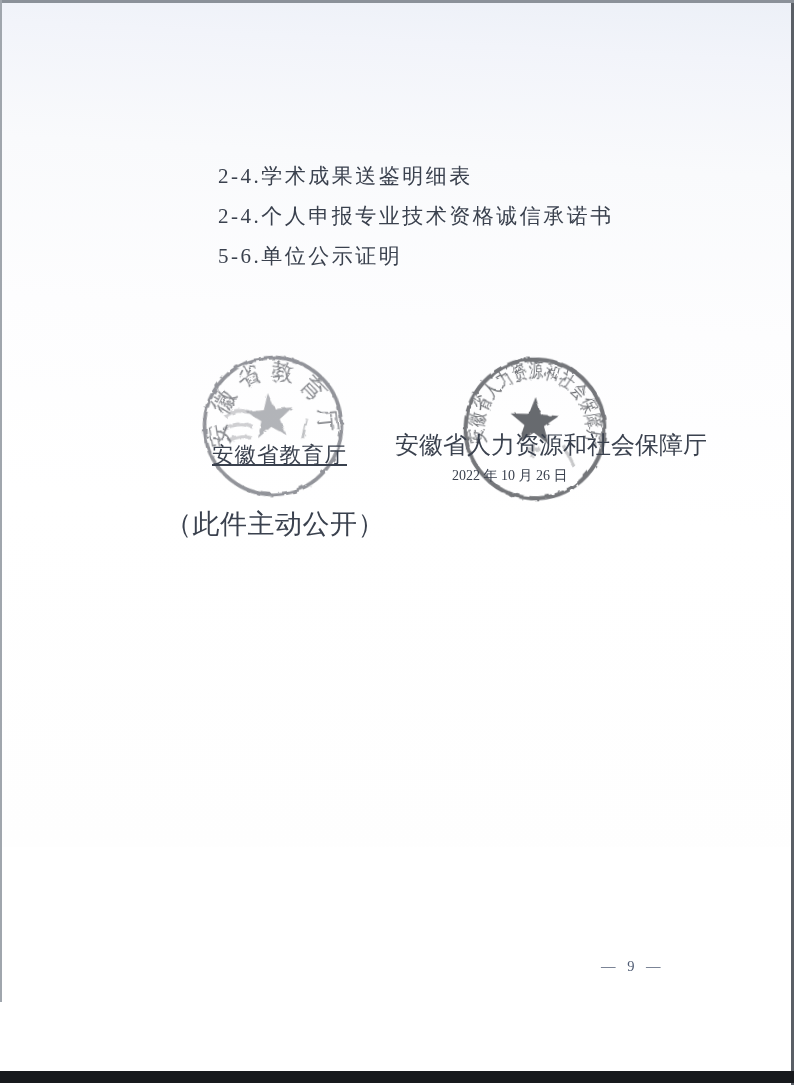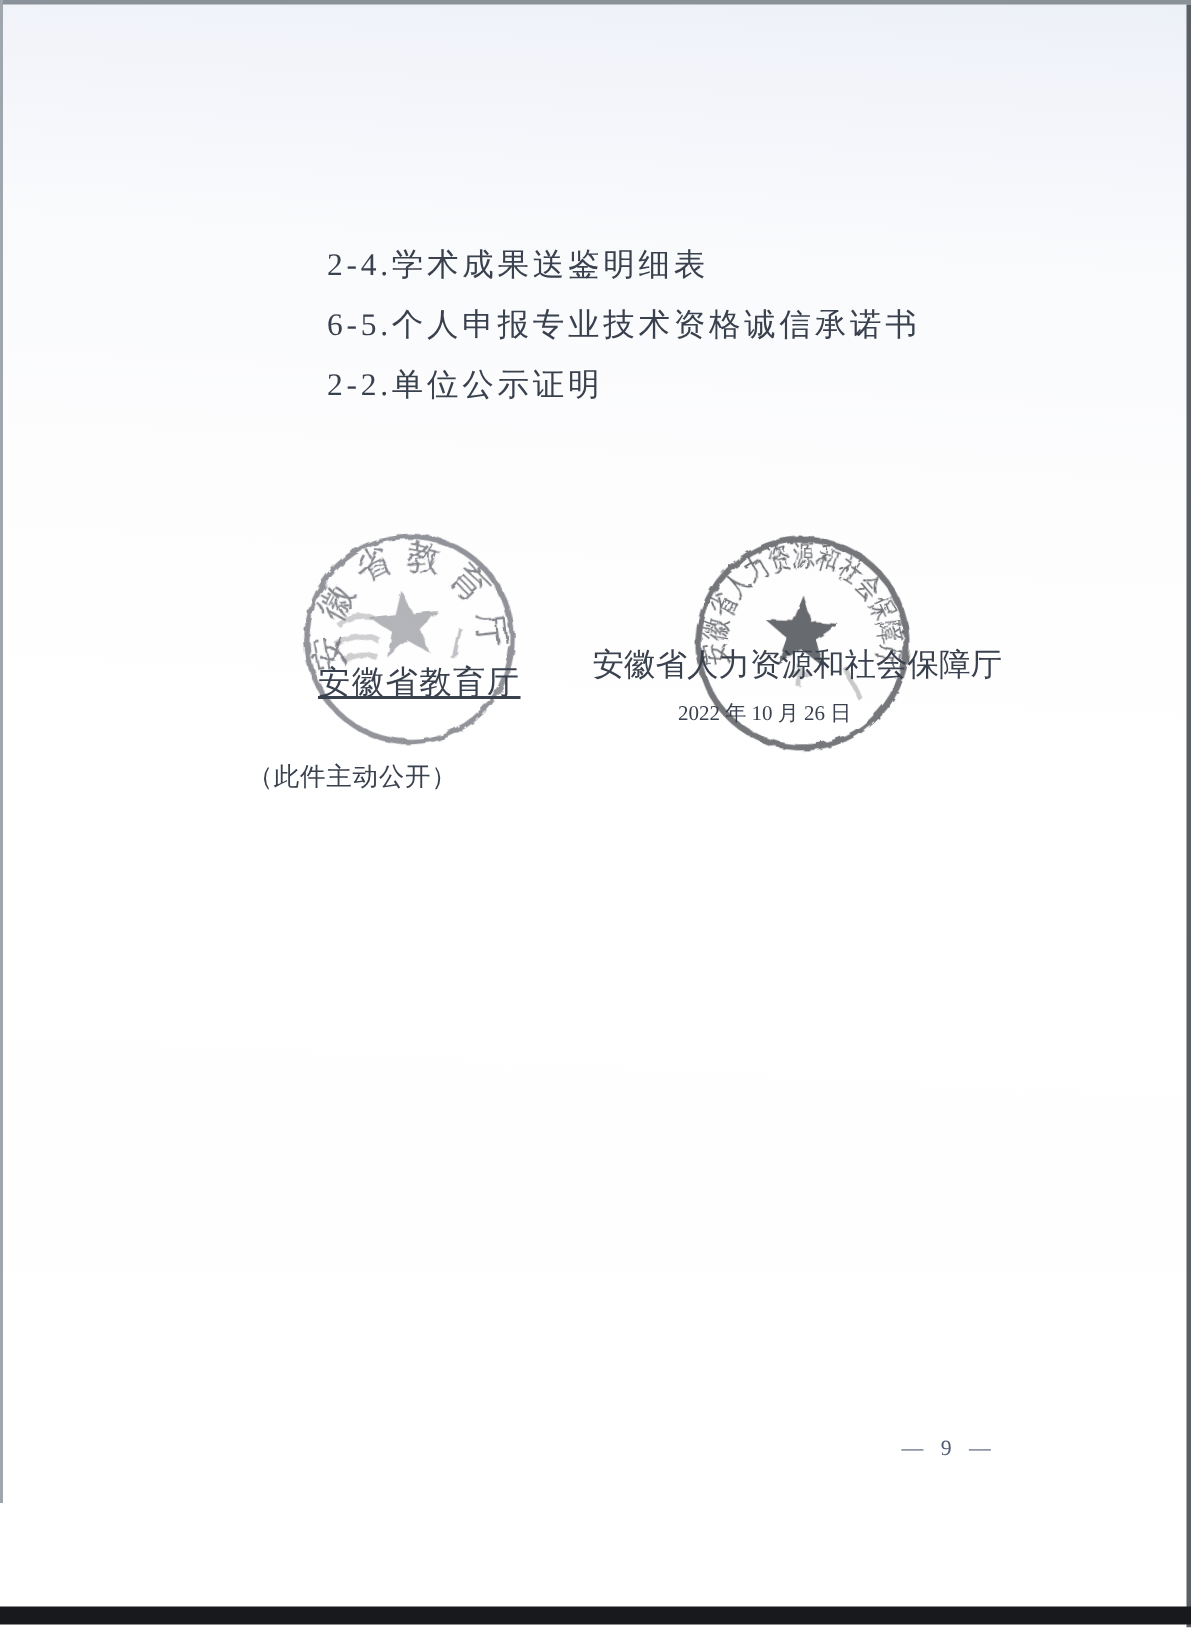--- a/index.html
+++ b/index.html
@@ -25,39 +25,39 @@
   
   .seal{position:absolute;z-index:2;}
   .seal svg{width:100%;height:100%;display:block;}
   .seal text{font-family:"Liberation Sans","DejaVu Sans",sans-serif;}
   .seal-left{left:198px;top:354px;width:150px;height:144px;transform:rotate(-6deg);opacity:.8;}
   .seal-right{left:459px;top:356px;width:152px;height:146px;transform:rotate(3deg);opacity:.9;}
 
   
   .sig{position:absolute;z-index:3;white-space:nowrap;}
   .sig-left{left:212px;top:440px;font-size:21.5px;letter-spacing:1px;text-decoration:underline;}
-  .sig-right{left:395px;top:429px;font-size:21px;text-align:right;}
+  .sig-right{left:395px;top:429px;font-size:24px;text-align:right;}
   .date{left:452px;top:467px;font-size:14px;}
-  .note{position:absolute;left:165px;top:506px;font-size:17px;letter-spacing:.5px;z-index:3;white-space:nowrap;}
+  .note{position:absolute;left:165px;top:506px;font-size:27px;letter-spacing:.5px;z-index:3;white-space:nowrap;}
   .pageno{position:absolute;left:601px;top:958px;font-size:14.5px;letter-spacing:4px;color:#4d5a72;z-index:3;white-space:nowrap;}
 </style>
 </head>
 <body>
 
 <div class="page">
 
   <div class="edge-top"></div>
   <div class="edge-left"></div>
   <div class="edge-right"></div>
   <div class="scan-bar"></div>
 
   <div class="attachments">
     <div class="line">2-4.学术成果送鉴明细表</div>
-    <div class="line">6-5.个人申报专业技术资格诚信承诺书</div>
-    <div class="line">2-2.单位公示证明</div>
+    <div class="line">2-4.个人申报专业技术资格诚信承诺书</div>
+    <div class="line">5-6.单位公示证明</div>
   </div>
 
   <div class="seal seal-left">
     <svg viewBox="0 0 160 160" xmlns="http://www.w3.org/2000/svg">
       <defs>
         <path id="arcL" d="M30.6,96.1 A52,52 0 1 1 129.4,96.1" fill="none"></path>
         <filter id="roughL" x="-15%" y="-15%" width="130%" height="130%">
           <feTurbulence type="fractalNoise" baseFrequency="0.12" numOctaves="2" seed="7" result="n"></feTurbulence>
           <feDisplacementMap in="SourceGraphic" in2="n" scale="4"></feDisplacementMap>
         </filter>

